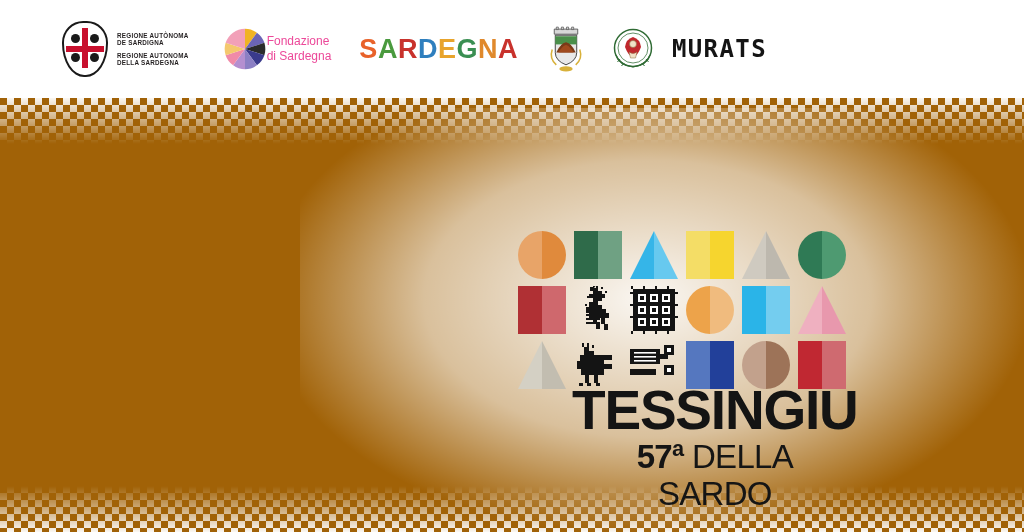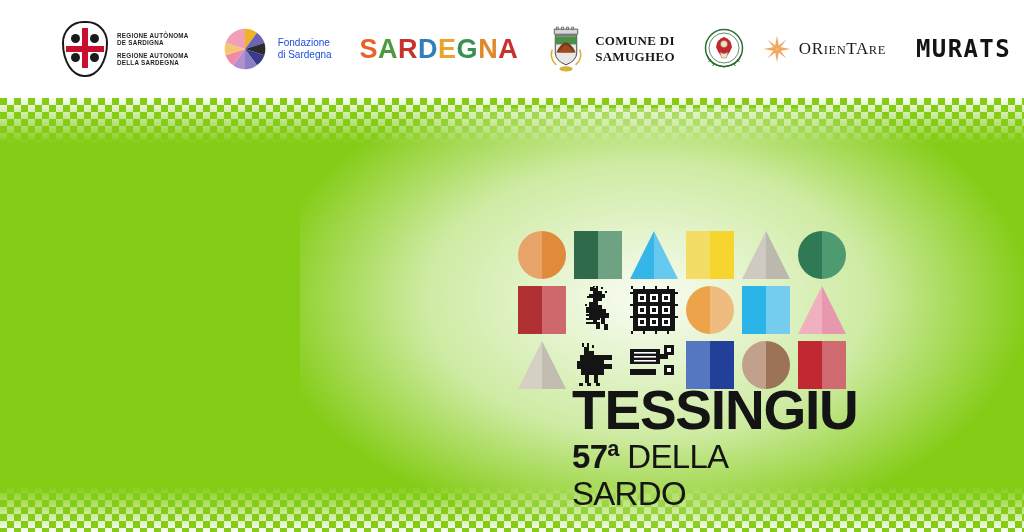--- a/index.html
+++ b/index.html
@@ -47,21 +47,21 @@
   .ra-text { margin-left: 9px; line-height: 1.12; }
   .ra-text div {
     font-size: 6.3px; font-weight: bold; color: #231f20;
     letter-spacing: 0.25px; white-space: nowrap;
   }
   .ra-text .gap { height: 5px; font-size: 0; }
 
   
   .fds-wheel { width: 44px; height: 44px; flex: 0 0 auto; }
   .fds-text {
-    margin-left: 11px; font-size: 10px; color: #1d4ed8;
+    margin-left: 0; font-size: 12px; color: #ec4899;
     line-height: 1.22; white-space: nowrap;
   }
 
   
   .sardegna-mark {
     font-size: 27px; font-weight: 800; letter-spacing: 0.5px;
     white-space: nowrap; line-height: 1;
   }
   .sardegna-mark span { display: inline-block; }
 
@@ -90,21 +90,21 @@
   .murats-title {
     font-family: "DejaVu Sans Mono", monospace;
     font-size: 24px; font-weight: bold; color: #141414;
     letter-spacing: 1.4px; white-space: nowrap;
     display: flex; align-items: center; gap: 9px;
   }
 
   
   .main-panel {
     position: absolute; left: 0; top: 98px; width: 1024px; height: 434px;
-    background: #84cc16; overflow: hidden;
+    background: #a16207; overflow: hidden; text-align: center;
   }
   .weave {
     position: absolute; left: 0; width: 1024px; height: 46px;
     background-image:
       linear-gradient(45deg, rgba(255,255,255,.95) 25%, transparent 25%, transparent 75%, rgba(255,255,255,.95) 75%),
       linear-gradient(45deg, rgba(255,255,255,.95) 25%, transparent 25%, transparent 75%, rgba(255,255,255,.95) 75%);
     background-size: 14px 14px;
     background-position: 0 0, 7px 7px;
   }
   .weave-top { top: 0; -webkit-mask-image: linear-gradient(to bottom, #000 0%, transparent 100%); mask-image: linear-gradient(to bottom, #000 0%, transparent 100%); }
@@ -205,53 +205,34 @@
       <svg class="crest-comune" viewBox="0 0 70 94">
         <path d="M12 8 h46 v10 h-46 z" fill="#d8d8d8" stroke="#4a4a4a" stroke-width="1.6"></path>
         <path d="M16 4 h4 v5 h-4z M26 4 h4 v5 h-4z M36 4 h4 v5 h-4z M46 4 h4 v5 h-4z" fill="#cfcfcf" stroke="#4a4a4a" stroke-width="1.2"></path>
         <path d="M14 20 h42 v34 q0 16 -21 24 q-21 -8 -21 -24 z" fill="#e8e8e8" stroke="#3a3a3a" stroke-width="1.8"></path>
         <path d="M14 22 h42 v16 h-42z" fill="#4a8f4a"></path>
         <path d="M16 54 q8 -18 19 -20 q11 2 19 20 z" fill="#7a3a18"></path>
         <path d="M20 54 q7 -13 15 -15 q8 2 15 15 z" fill="#a04a1e"></path>
         <path d="M8 48 q-6 18 8 30 M62 48 q6 18 -8 30" stroke="#d8b13a" stroke-width="3" fill="none"></path>
         <ellipse cx="35" cy="86" rx="13" ry="5" fill="#d8b13a"></ellipse>
       </svg>
-      <div class="comune-text">
-        <div>COMUNE DI</div>
-        <div>SAMUGHEO</div>
-      </div>
     </div>
 
     <div class="sponsor" style="margin-right:14px;">
       <svg class="proloco" viewBox="0 0 100 100">
         <circle cx="50" cy="48" r="37" fill="#ffffff" stroke="#2f6b34" stroke-width="3"></circle>
         <circle cx="50" cy="48" r="30" fill="#ffffff" stroke="#2f6b34" stroke-width="1.5"></circle>
         <path d="M50 26 q14 4 16 20 q-6 16 -16 22 q-10 -6 -16 -22 q2 -16 16 -20z" fill="#c0282d"></path>
         <circle cx="50" cy="40" r="7" fill="#f0e2c8" stroke="#8a6a3a" stroke-width="1.2"></circle>
         <path d="M42 56 q8 6 16 0 l-3 12 h-10z" fill="#f0e2c8" stroke="#8a6a3a" stroke-width="1"></path>
         <path d="M16 62 q6 20 34 24 q28 -4 34 -24" stroke="#2f6b34" stroke-width="2.5" fill="none"></path>
         <path d="M24 70 l-5 6 M32 78 l-5 6 M76 70 l5 6 M68 78 l5 6" stroke="#2f6b34" stroke-width="2" fill="none"></path>
       </svg>
     </div>
 
-    <div class="sponsor" style="margin-right:30px;">
-      <svg class="orientare-star" viewBox="0 0 100 100">
-        <g fill="#f0a860">
-          <path d="M50 2 L57 40 L50 50 L43 40 Z"></path>
-          <path d="M50 98 L57 60 L50 50 L43 60 Z"></path>
-          <path d="M2 50 L40 43 L50 50 L40 57 Z"></path>
-          <path d="M98 50 L60 43 L50 50 L60 57 Z"></path>
-          <path d="M16 16 L45 38 L50 50 L38 45 Z"></path>
-          <path d="M84 84 L55 62 L50 50 L62 55 Z"></path>
-          <path d="M84 16 L62 45 L50 50 L55 38 Z"></path>
-          <path d="M16 84 L38 55 L50 50 L45 62 Z"></path>
-        </g>
-      </svg>
-      <div class="orientare-text"><span>OR</span><span class="sm">IEN</span><span>TA</span><span class="sm">RE</span></div>
-    </div>
 
     <div class="sponsor murats-block">
       <div class="murats-title">
         <span>MURATS</span>
 
       </div>
 
     </div>
   </div>
 

